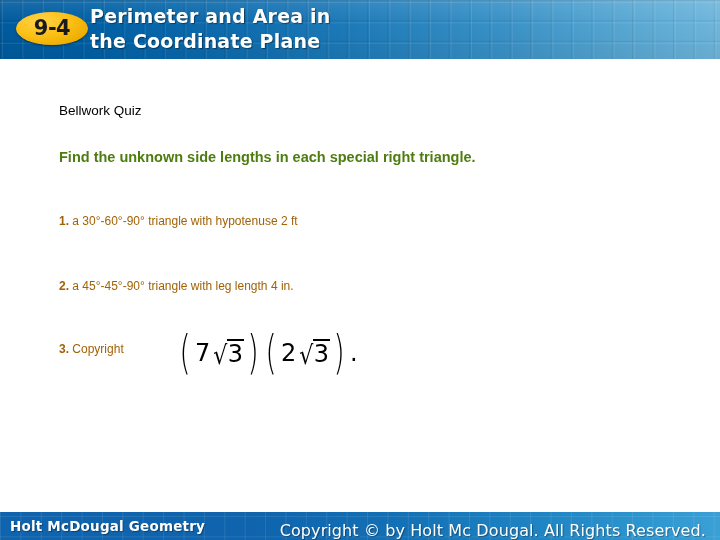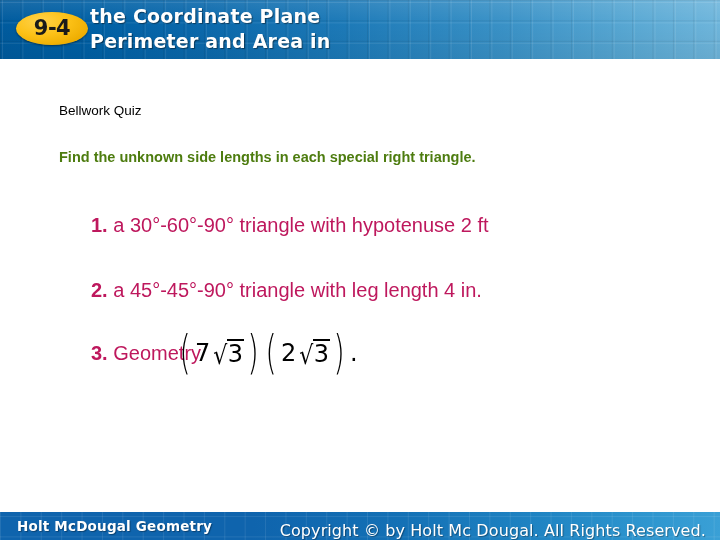--- a/index.html
+++ b/index.html
@@ -126,24 +126,23 @@
     width: 545px;
     font-size: 14.5px;
     font-weight: bold;
     color: #4d7c0f;
     line-height: 24px;
   }
 
   .qline {
     position: absolute;
     left: 59px;
-    font-size: 20px;
-    color: #be185d;
+    font-size: 12px;
+    color: #a16207;
     white-space: nowrap;
-    margin-left: 32px;
   }
   .qnum {
     font-weight: bold;
   }
   .qtext {
     font-weight: normal;
   }
 
   .q1 { top: 155px; }
   .q2 { top: 220px; text-align: center; }
@@ -225,21 +224,21 @@
     width: 720px; height: 28px;
     background-image:
       linear-gradient(to right, rgba(255,255,255,0.09) 1px, transparent 1px),
       linear-gradient(to bottom, rgba(255,255,255,0.09) 1px, transparent 1px);
     background-size: 20.4px 100%, 100% 20.4px;
     background-position: 0 0, 0 4px;
     pointer-events: none;
   }
   .footer-brand {
     position: absolute;
-    left: 17px;
+    left: 10px;
     top: 6px;
     color: #ffffff;
     font-family: "DejaVu Sans", sans-serif;
     font-weight: bold;
     font-size: 13.5px;
     letter-spacing: 0.2px;
     text-shadow: 1px 1px 1px rgba(0,0,0,0.35);
     z-index: 2;
   }
   .footer-copy {
@@ -260,22 +259,22 @@
 
 <div class="header">
   <div class="header-grid"></div>
   <div class="header-sheen"></div>
 
   <div class="badge">
     <span class="badge-text">9-4</span>
   </div>
 
   <div class="header-title">
+    <div>Perimeter and Area in</div>
     <div>the Coordinate Plane</div>
-    <div>Perimeter and Area in</div>
   </div>
 </div>
 
 <div class="content">
 
   <div class="bellwork">Bellwork Quiz</div>
 
   <div class="prompt">Find the unknown side lengths in each special right triangle.</div>
 
   <div class="qline q1">
@@ -283,21 +282,21 @@
     <span class="qtext">a 30°-60°-90° triangle with hypotenuse 2 ft</span>
   </div>
 
   <div class="qline q2">
     <span class="qnum">2.</span>
     <span class="qtext">a 45°-45°-90° triangle with leg length 4 in.</span>
   </div>
 
   <div class="qline q3">
     <span class="qnum">3.</span>
-    <span class="qtext">Geometry</span>
+    <span class="qtext">Copyright</span>
   </div>
 
   <div class="mathbox">
     <span class="paren">(</span>
     <span class="mnum">7</span>
     <span class="radical">
       <span class="rsym">√</span><span class="rarg">3</span>
     </span>
     <span class="paren">)</span>
     <span class="paren">(</span>

